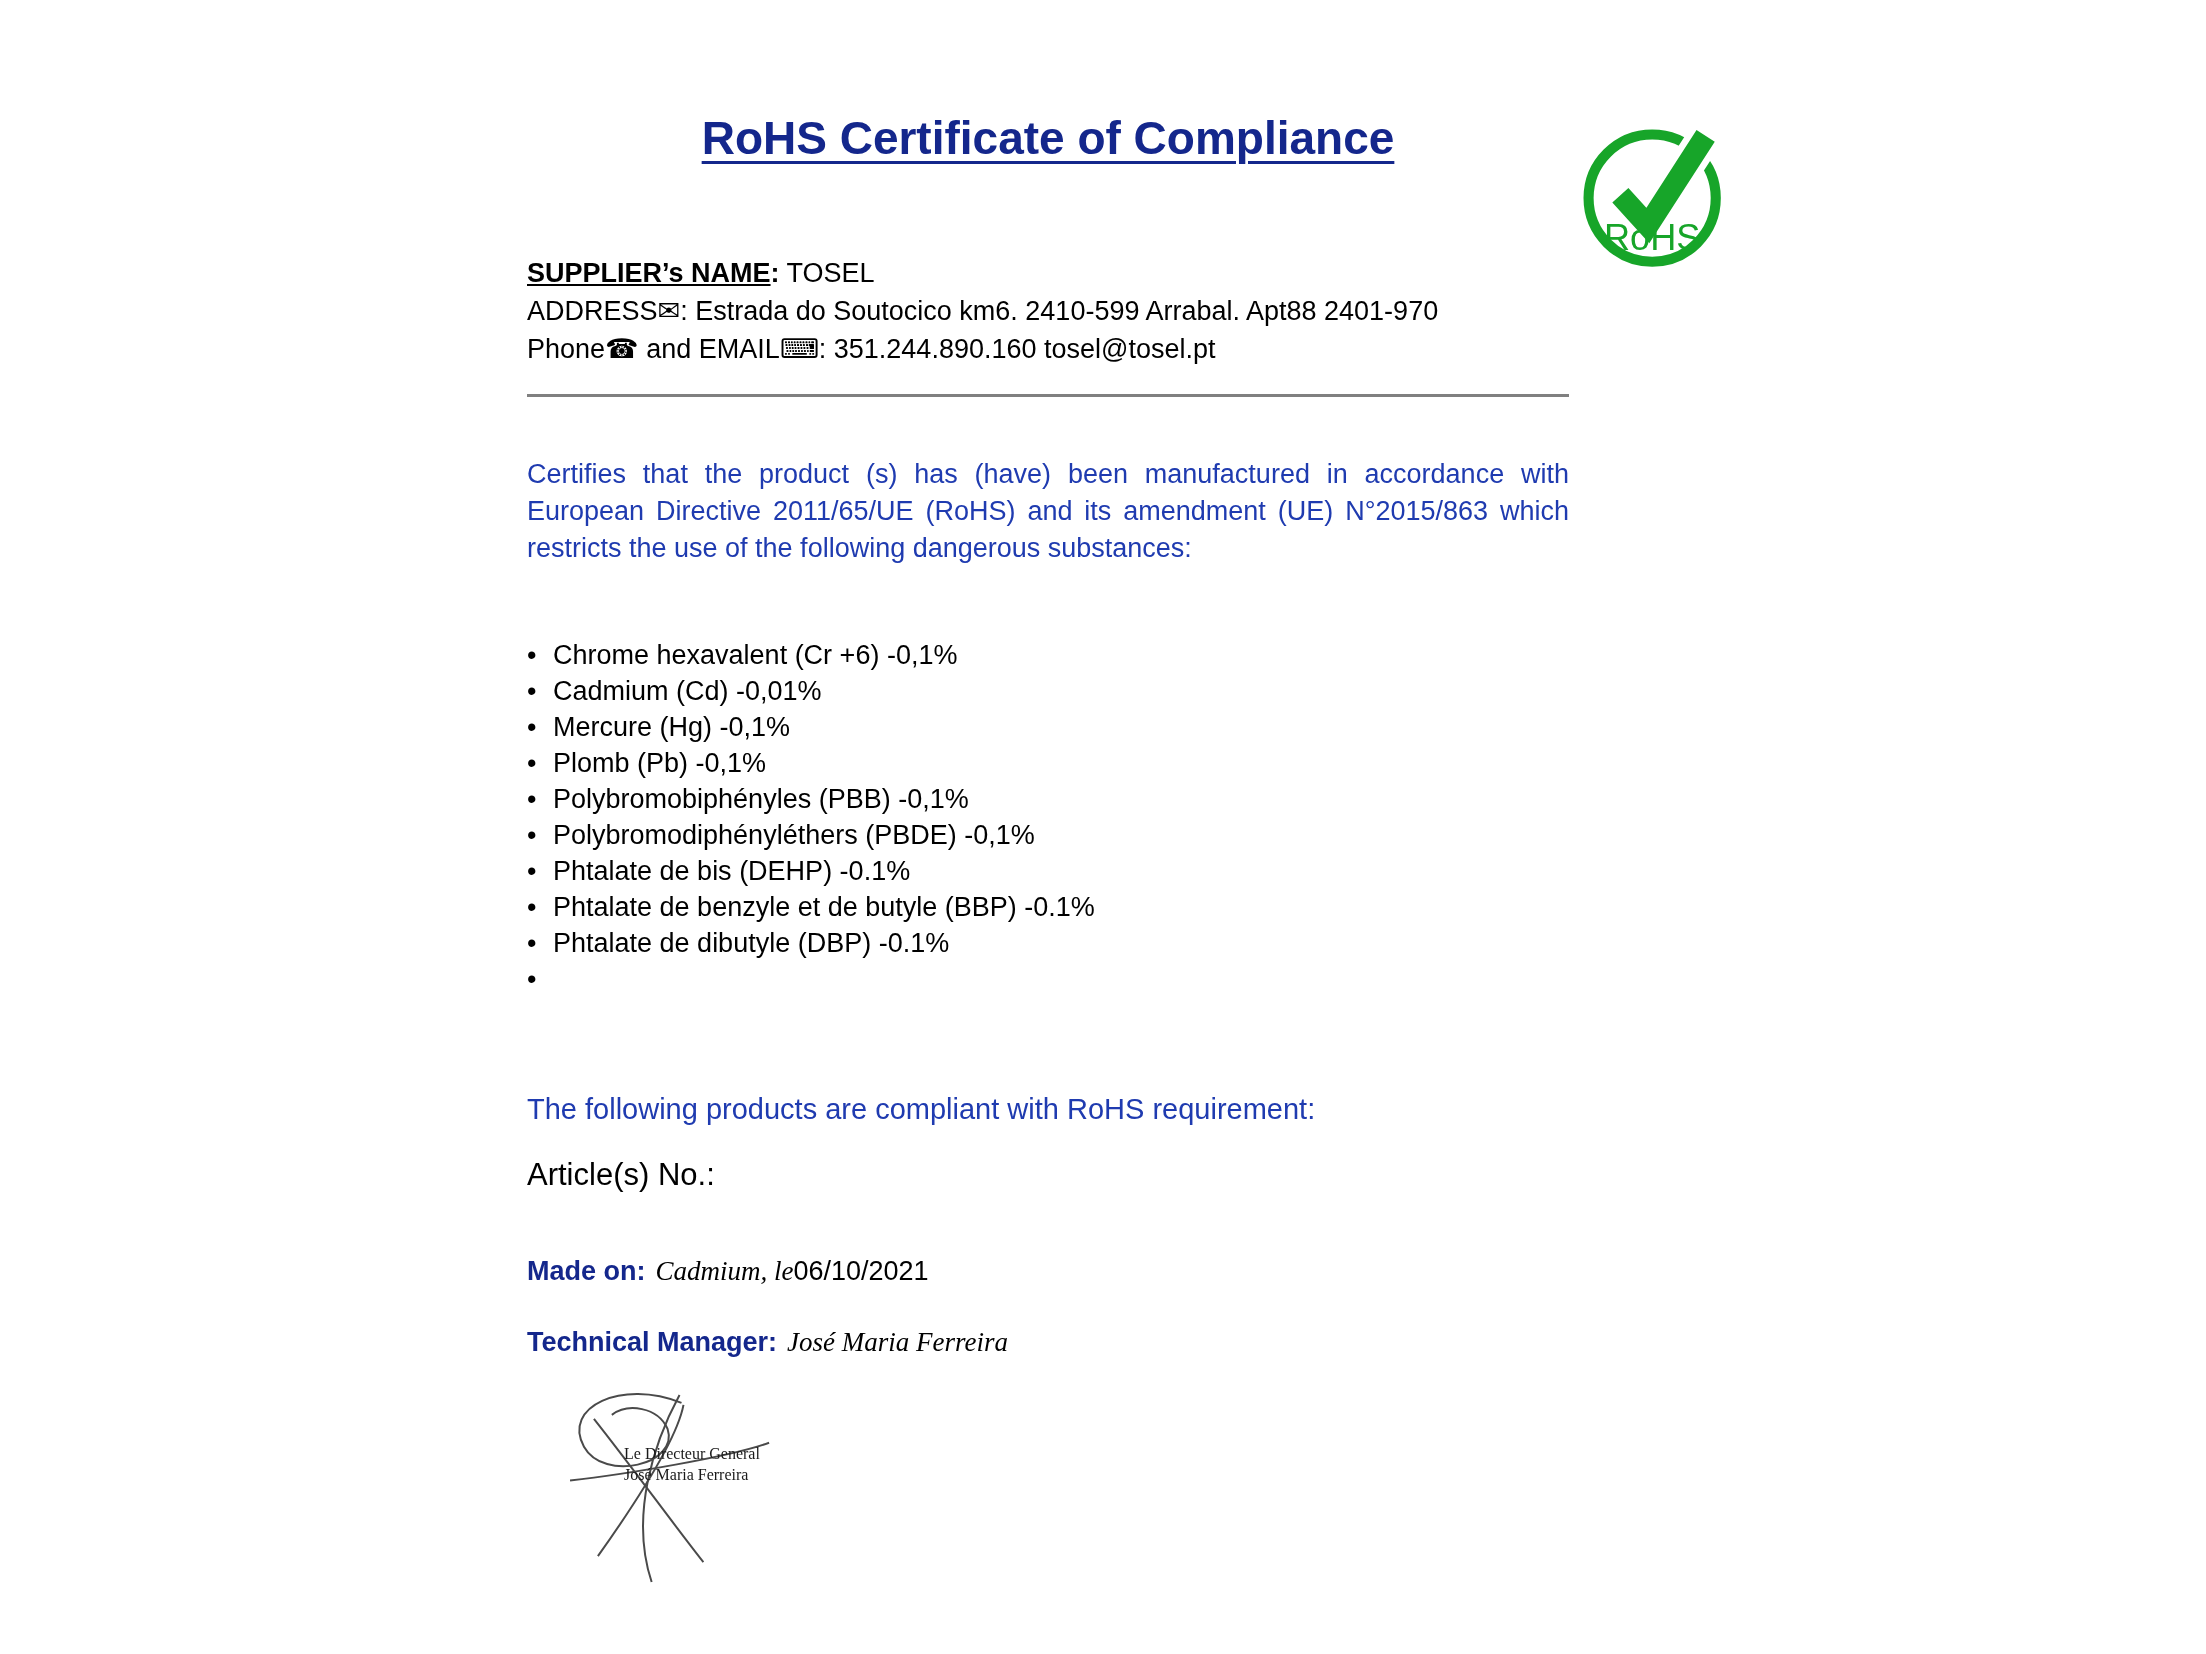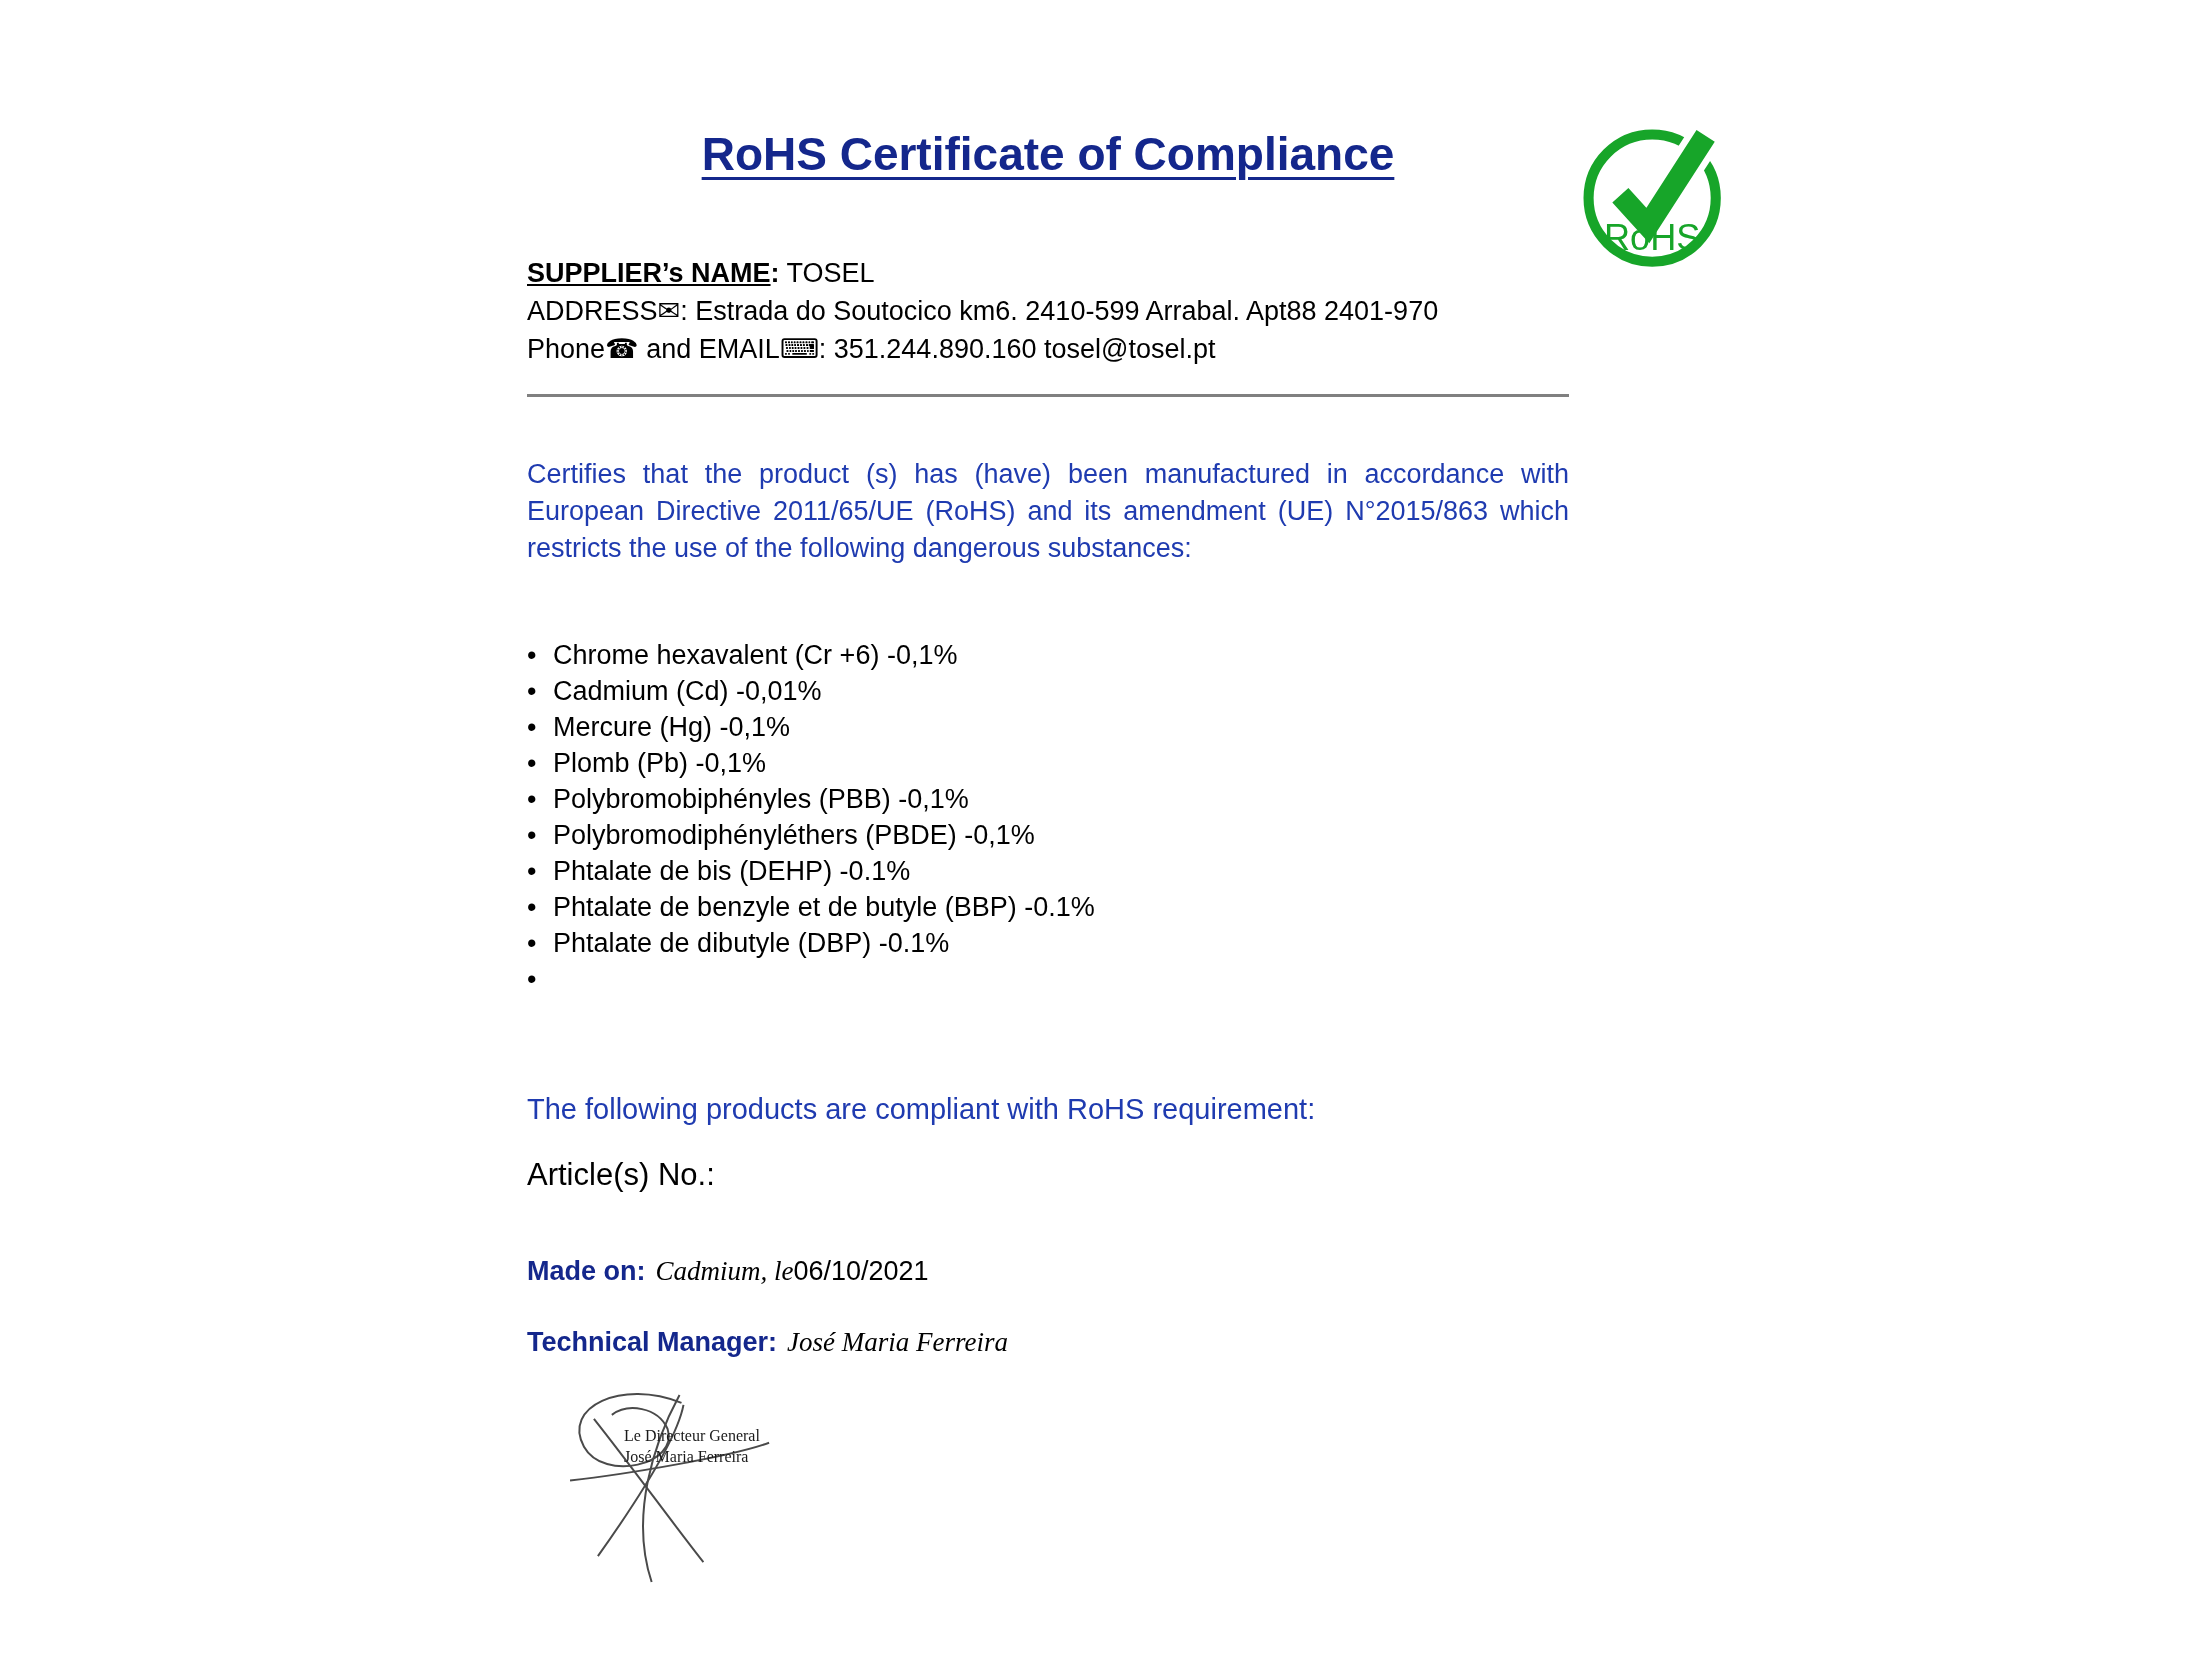--- a/index.html
+++ b/index.html
@@ -9,21 +9,21 @@
     height: 1655px;
     background: #ffffff;
     font-family: "Liberation Sans", sans-serif;
     color: #000000;
     overflow: hidden;
   }
 
   
   .title {
     position: absolute;
-    left: 527px; top: 127px; width: 1042px;
+    left: 527px; top: 111px; width: 1042px;
     text-align: center;
     font-size: 46px;
     font-weight: bold;
     color: var(--title_blue, #14278c);
   }
   .title .title-text {
     text-decoration: underline;
     text-decoration-thickness: 3px;
     text-underline-offset: 7px;
   }
@@ -114,21 +114,21 @@
 
   
   .signature {
     position: absolute;
     left: 532px; top: 1385px;
     width: 328px; height: 219px;
   }
   .signature svg { position: absolute; left: 0; top: 0; overflow: visible; }
   .sig-text {
     position: absolute;
-    left: 92px; top: 40px;
+    left: 92px; top: 58px;
     font-family: "Liberation Serif", serif;
     font-size: 16px;
     line-height: 21px;
     color: #1a1a1a;
     white-space: nowrap;
   }
 </style>
 </head>
 <body>
 

